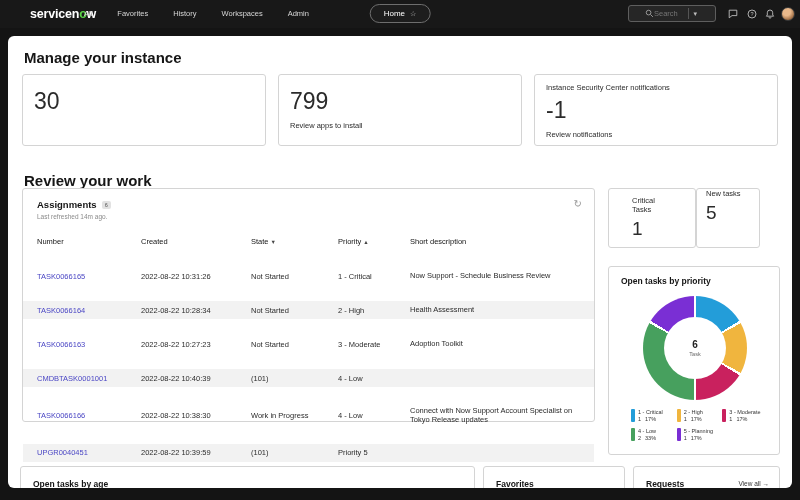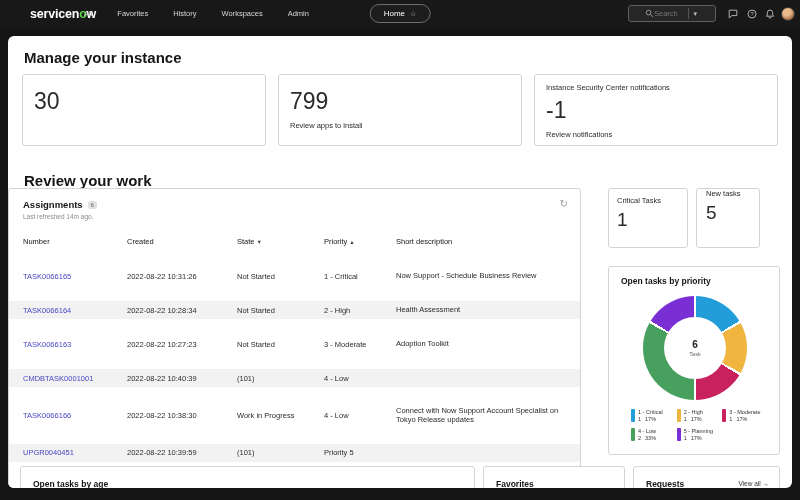--- a/index.html
+++ b/index.html
@@ -44,35 +44,35 @@
   }
   .h-section { position:absolute; left:16px; font-size:15px; font-weight:bold; color:#161616; }
   .card { position:absolute; background:#fff; border:1px solid #d4d4d4; border-radius:3px; }
   
   .statrow { position:absolute; left:14px; top:38px; width:756px; display:flex; gap:12px; }
   .statcard { flex:1; border:1px solid #d4d4d4; border-radius:3px; padding:8px 11px; height:72px; }
   .statcard .label { font-size:7.5px; color:#2b2b2b; }
   .statcard .num { font-size:23px; font-weight:400; color:#2b2b2b; margin:5px 0 6px; }
   .statcard .action { font-size:7.5px; color:#2b2b2b; cursor:pointer; }
   
-  .assignments { left:0; top:152px; width:573px; height:313px; }
+  .assignments { left:14px; top:152px; width:573px; height:234px; }
   .as-title { position:absolute; left:14px; top:10px; font-size:9.5px; font-weight:bold; color:#161616; display:flex; align-items:center; gap:5px; }
   .as-badge { font-size:5.5px; font-weight:normal; background:#e2e2e2; color:#555; border-radius:2px; padding:1px 3px; }
   .as-sub { position:absolute; left:14px; top:24px; font-size:6.5px; color:#8a8a8a; }
   .as-refresh { position:absolute; right:12px; top:9px; font-size:10px; color:#9a9a9a; cursor:pointer; }
   .thead, .trow { display:grid; grid-template-columns:104px 110px 87px 72px 1fr; padding:0 14px; align-items:center; }
   .thead { position:absolute; left:0; top:44px; width:100%; height:16px; font-size:7.5px; font-weight:normal; color:#161616; }
   .thead .sort { font-size:5.5px; color:#444; margin-left:2px; }
   .tbody { position:absolute; left:0; top:62px; width:100%; }
   .trow { font-size:7.5px; color:#2b2b2b; min-height:18px; padding-top:3px; padding-bottom:3px;margin-top:16px; }
   .trow.alt { background:#f2f2f2; }
   .tlink { color:var(--link,#4a46c4); cursor:pointer; }
   .tdesc { padding-right:6px; line-height:1.25; }
   
-  .mini1 { left:600px; top:152px; width:80px; height:60px; padding:7px 8px; }
+  .mini1 { left:600px; top:152px; width:88px; height:60px; padding:7px 23px; }
   .mini2 { left:688px; top:152px; width:64px; height:60px; padding:0 9px; }
   .mini-label { font-size:7.5px; color:#2b2b2b; }
   .mini-num { font-size:19px; color:#2b2b2b; margin-top:4px; }
   
   .donutcard { left:600px; top:230px; width:172px; height:189px; }
   .donut-title { position:absolute; left:12px; top:9px; font-size:8.5px; font-weight:bold; color:#161616; }
   .donut { position:absolute; left:34px; top:29px; width:104px; height:104px; border-radius:50%; }
   .donut::after { content:""; position:absolute; left:21px; top:21px; width:62px; height:62px; border-radius:50%; background:#fff; }
   .donut-center { position:absolute; left:34px; top:29px; width:104px; height:104px; display:flex; flex-direction:column; align-items:center; justify-content:center; z-index:2; }
   .donut-center .v { font-size:10px; font-weight:bold; color:#222; }

